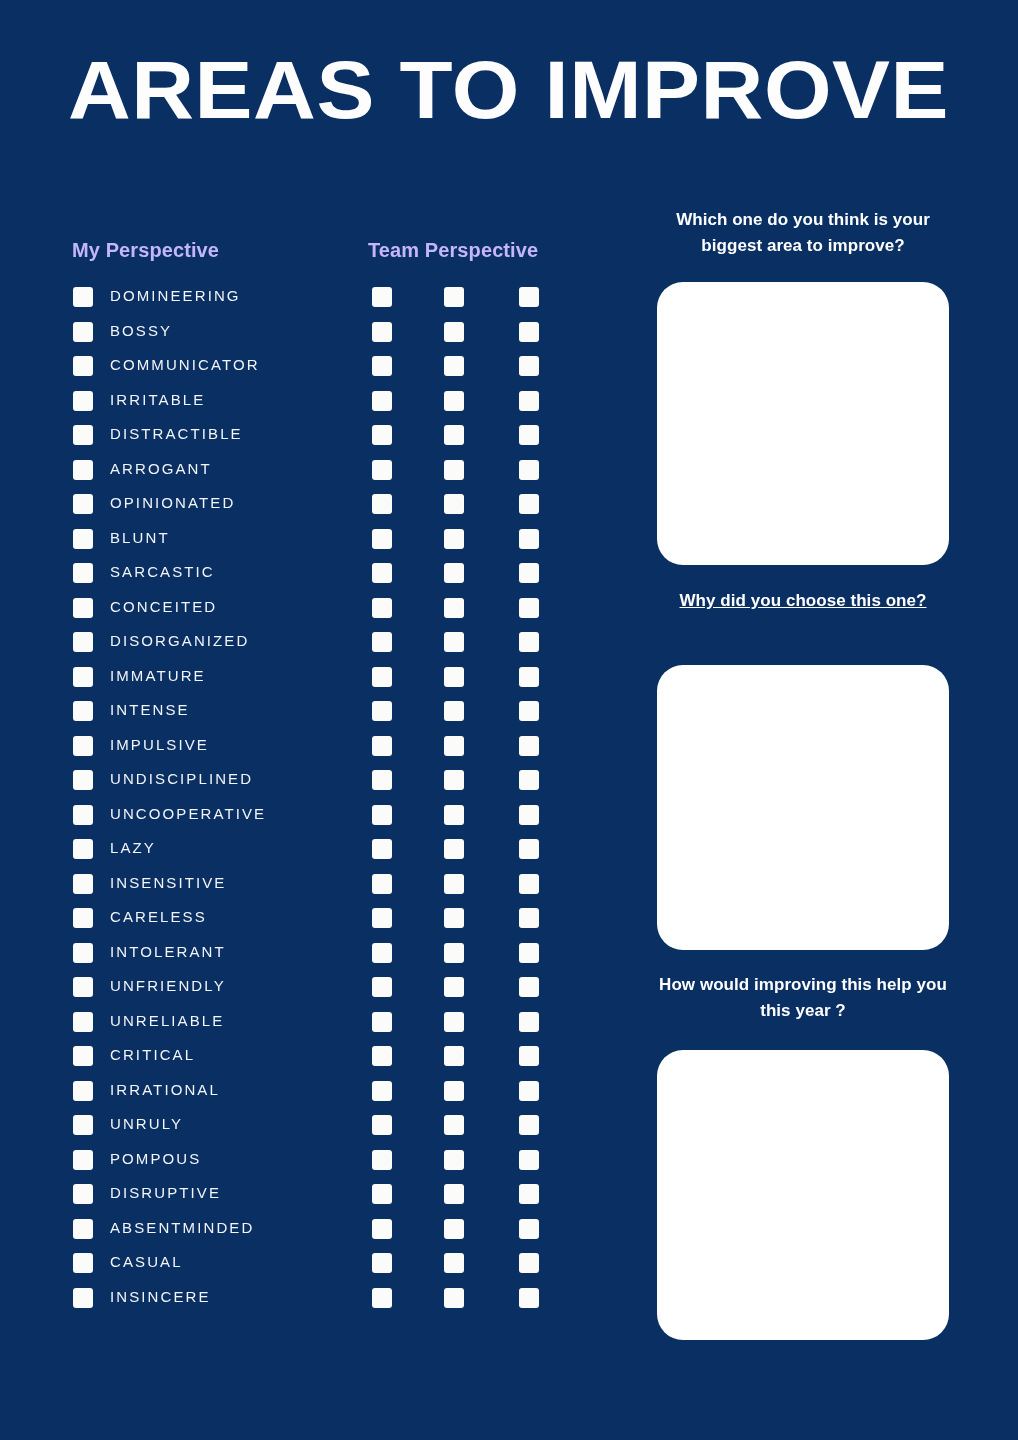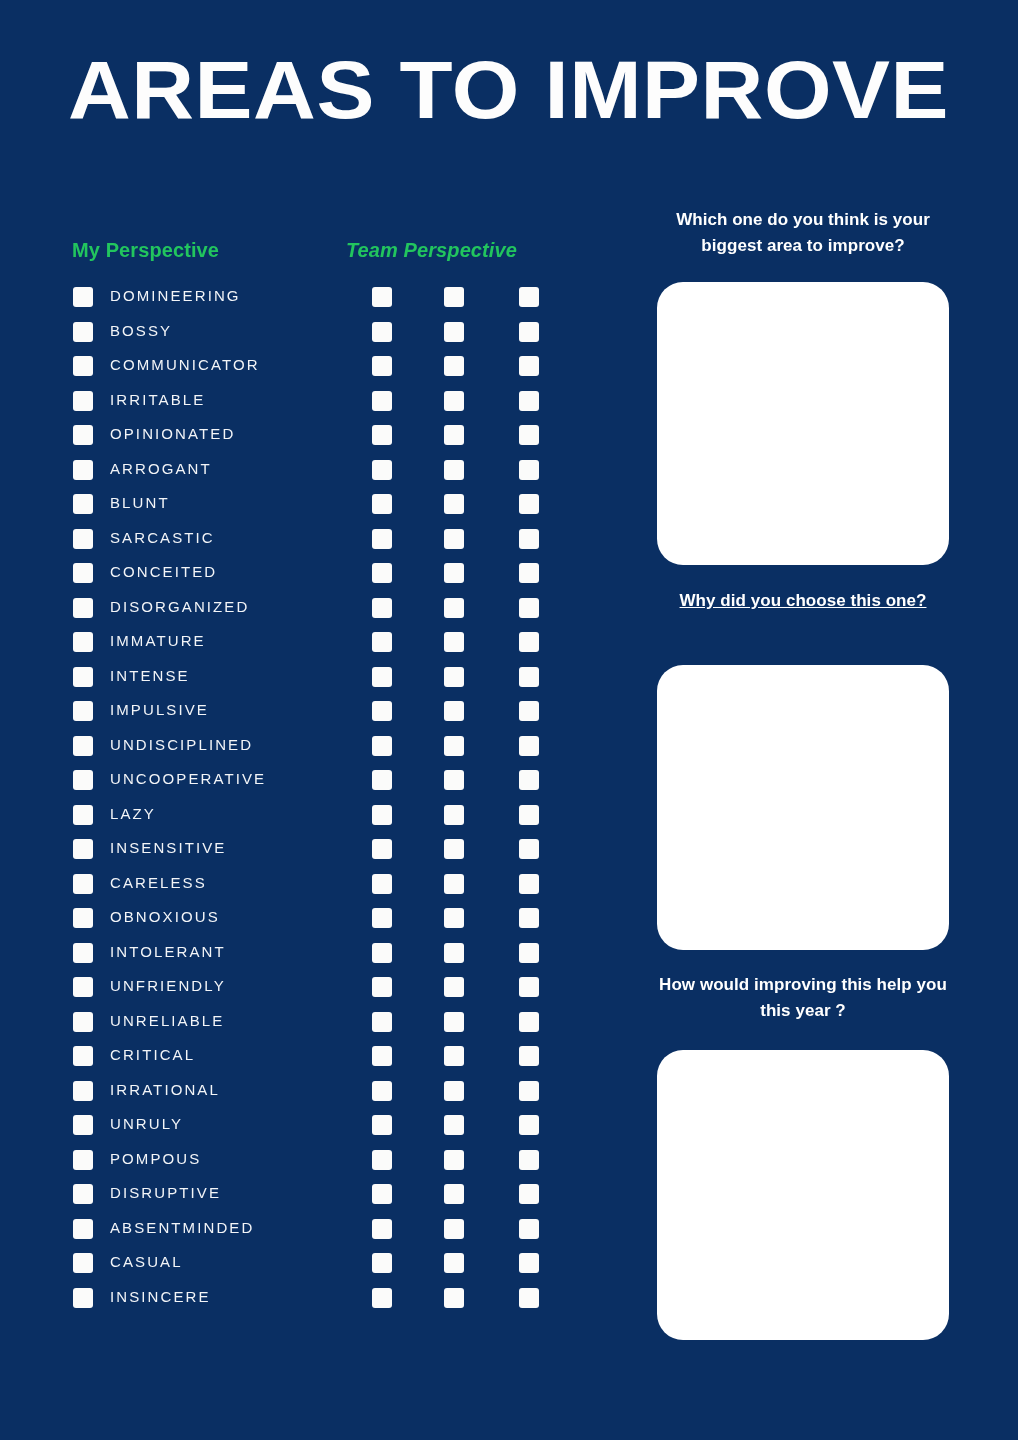--- a/index.html
+++ b/index.html
@@ -38,28 +38,28 @@
   .checklist-section {
     position: absolute;
     left: 0;
     top: 0;
     width: 620px;
     height: 1440px;
   }
 
   .col-header {
     position: absolute;
-    color: #22c55e;
+    color: #c4b5fd;
     font-size: 20px;
     font-weight: bold;
     letter-spacing: 0.1px;
     white-space: nowrap;
   }
   .col-header.mine { left: 72px;  top: 239px; }
-  .col-header.team { left: 346px; top: 239px; font-style: italic; }
+  .col-header.team { left: 368px; top: 239px; }
 
   .checkbox {
     width: 20px;
     height: 20px;
     background: #FBFBFA;
     border-radius: 3px;
     flex: 0 0 auto;
   }
 
   .rows {
@@ -172,34 +172,41 @@
       </div>
       <div class="row">
         <div class="checkbox my-box"></div>
         <div class="row-label">IRRITABLE</div>
         <div class="checkbox team-box t1"></div>
         <div class="checkbox team-box t2"></div>
         <div class="checkbox team-box t3"></div>
       </div>
       <div class="row">
         <div class="checkbox my-box"></div>
+        <div class="row-label">DISTRACTIBLE</div>
+        <div class="checkbox team-box t1"></div>
+        <div class="checkbox team-box t2"></div>
+        <div class="checkbox team-box t3"></div>
+      </div>
+      <div class="row">
+        <div class="checkbox my-box"></div>
+        <div class="row-label">ARROGANT</div>
+        <div class="checkbox team-box t1"></div>
+        <div class="checkbox team-box t2"></div>
+        <div class="checkbox team-box t3"></div>
+      </div>
+      <div class="row">
+        <div class="checkbox my-box"></div>
         <div class="row-label">OPINIONATED</div>
         <div class="checkbox team-box t1"></div>
         <div class="checkbox team-box t2"></div>
         <div class="checkbox team-box t3"></div>
       </div>
       <div class="row">
         <div class="checkbox my-box"></div>
-        <div class="row-label">ARROGANT</div>
-        <div class="checkbox team-box t1"></div>
-        <div class="checkbox team-box t2"></div>
-        <div class="checkbox team-box t3"></div>
-      </div>
-      <div class="row">
-        <div class="checkbox my-box"></div>
         <div class="row-label">BLUNT</div>
         <div class="checkbox team-box t1"></div>
         <div class="checkbox team-box t2"></div>
         <div class="checkbox team-box t3"></div>
       </div>
       <div class="row">
         <div class="checkbox my-box"></div>
         <div class="row-label">SARCASTIC</div>
         <div class="checkbox team-box t1"></div>
         <div class="checkbox team-box t2"></div>
@@ -264,27 +271,20 @@
       <div class="row">
         <div class="checkbox my-box"></div>
         <div class="row-label">INSENSITIVE</div>
         <div class="checkbox team-box t1"></div>
         <div class="checkbox team-box t2"></div>
         <div class="checkbox team-box t3"></div>
       </div>
       <div class="row">
         <div class="checkbox my-box"></div>
         <div class="row-label">CARELESS</div>
-        <div class="checkbox team-box t1"></div>
-        <div class="checkbox team-box t2"></div>
-        <div class="checkbox team-box t3"></div>
-      </div>
-      <div class="row">
-        <div class="checkbox my-box"></div>
-        <div class="row-label">OBNOXIOUS</div>
         <div class="checkbox team-box t1"></div>
         <div class="checkbox team-box t2"></div>
         <div class="checkbox team-box t3"></div>
       </div>
       <div class="row">
         <div class="checkbox my-box"></div>
         <div class="row-label">INTOLERANT</div>
         <div class="checkbox team-box t1"></div>
         <div class="checkbox team-box t2"></div>
         <div class="checkbox team-box t3"></div>

